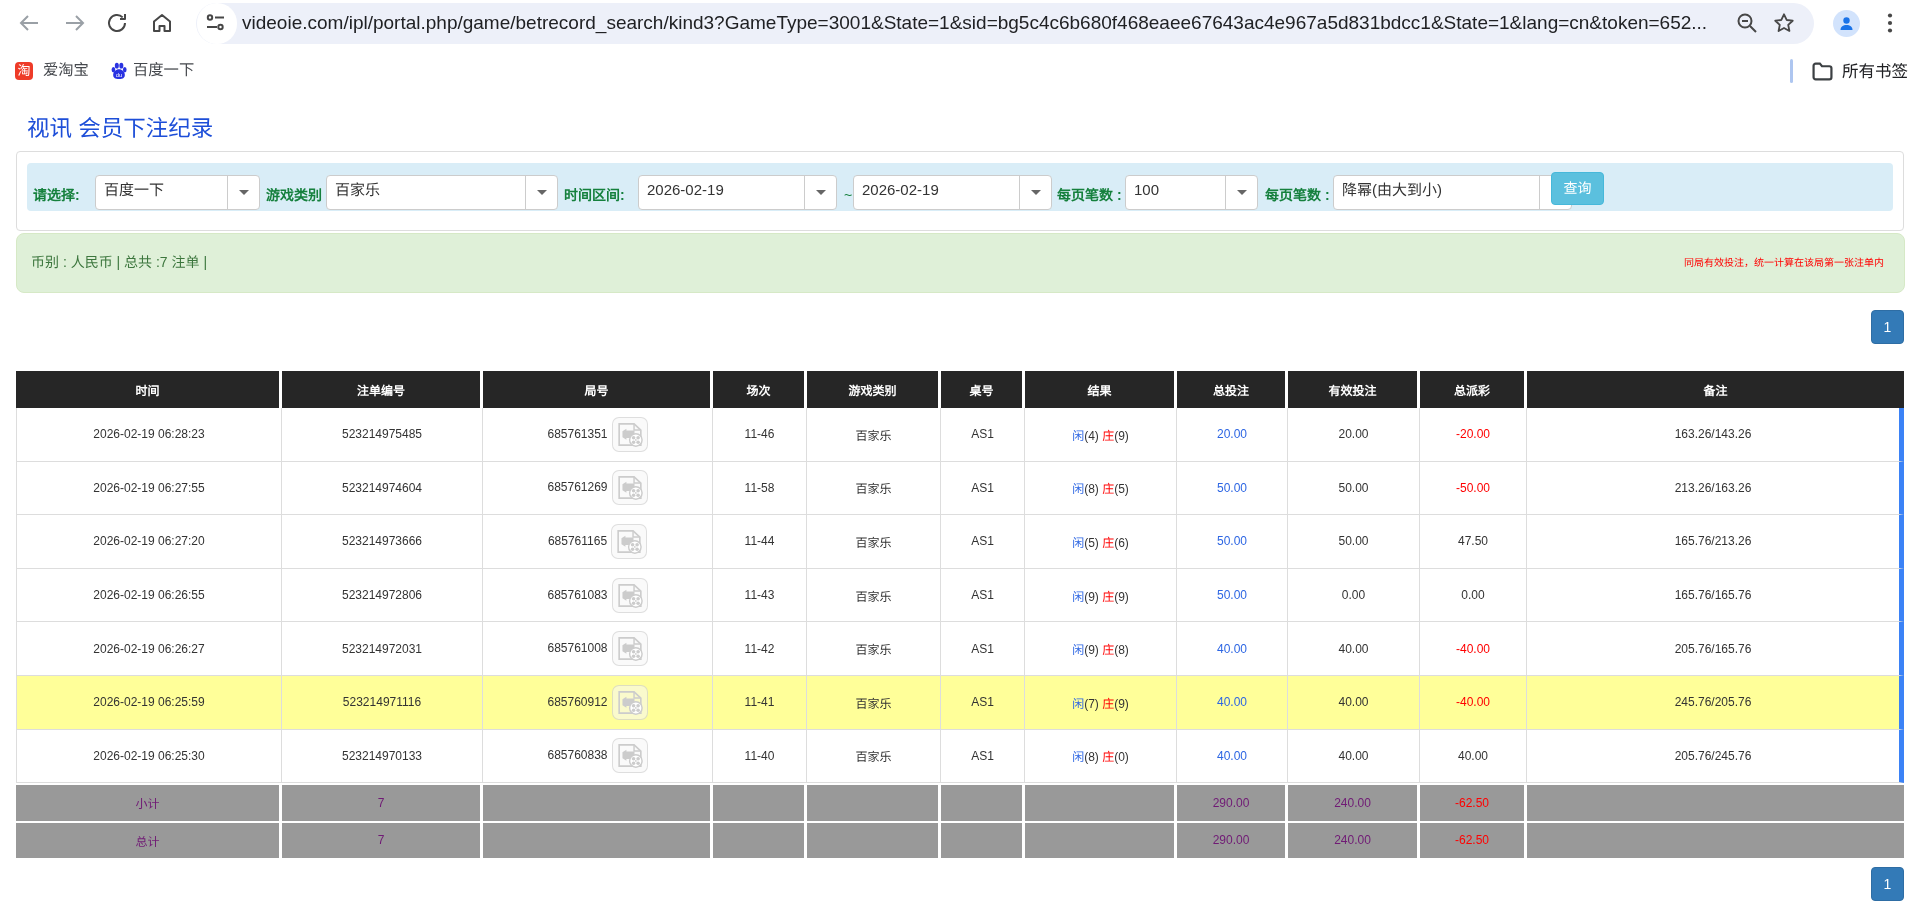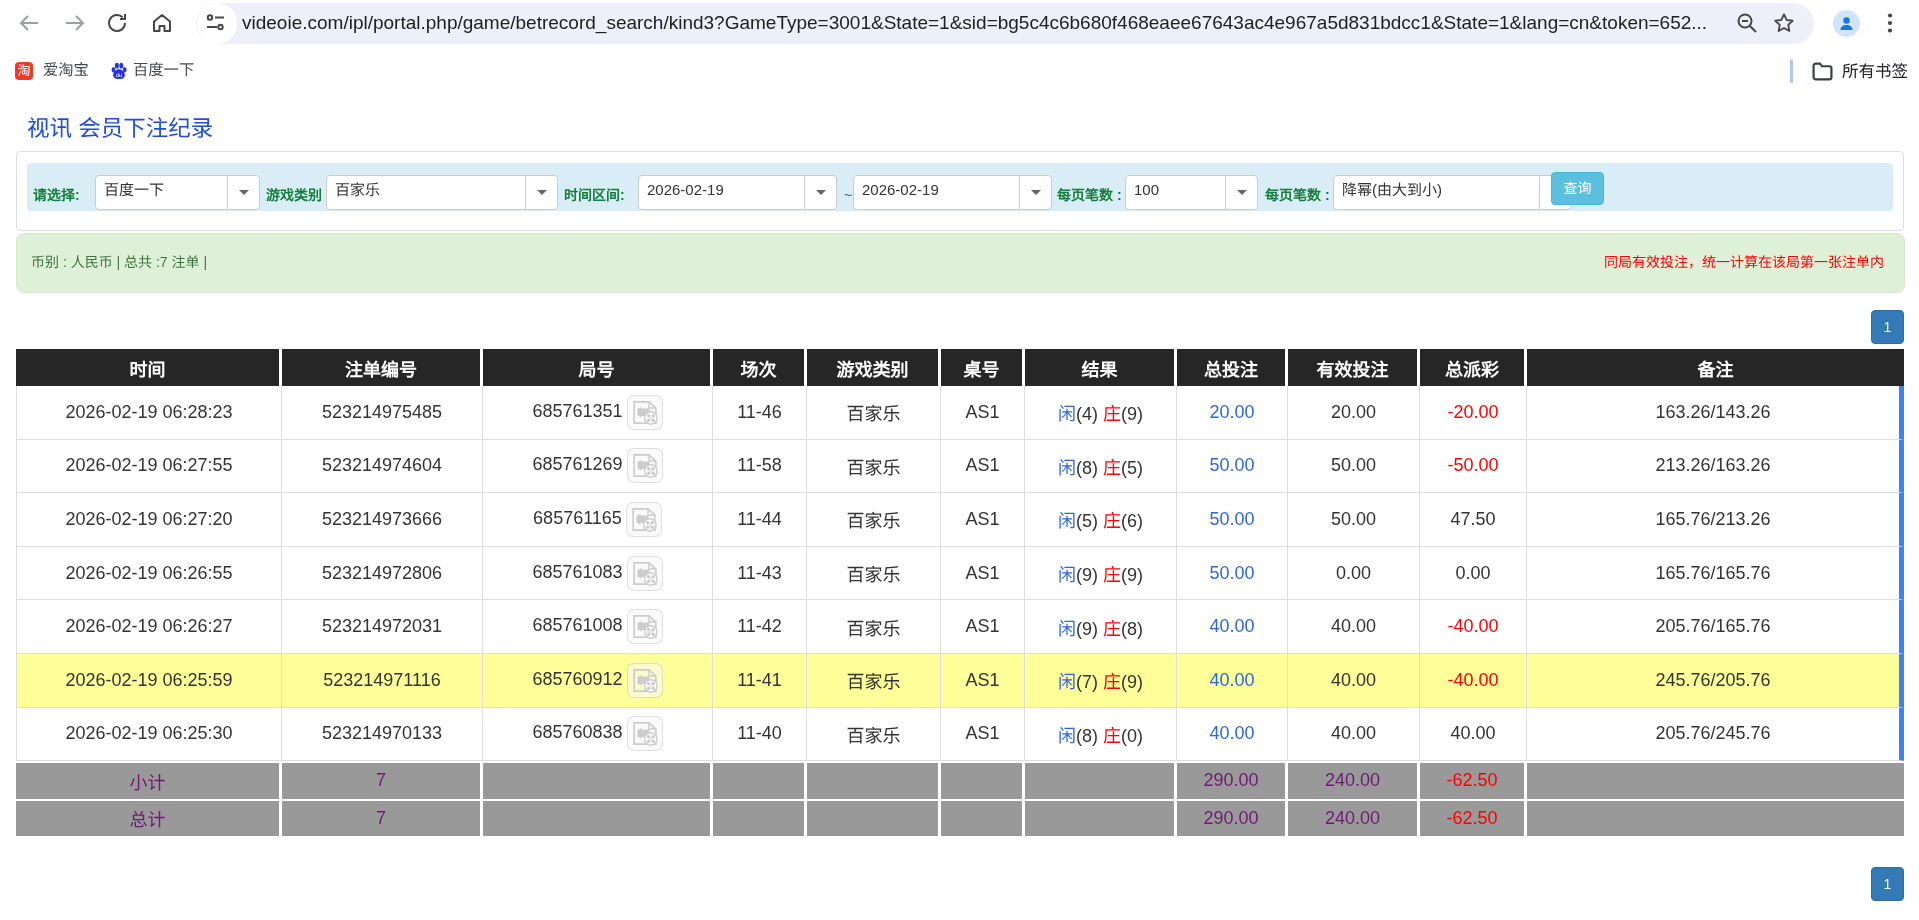--- a/index.html
+++ b/index.html
@@ -33,28 +33,28 @@
   .sel .arr:after { content:""; position:absolute; left:11px; top:14px; width:0; height:0;
     border-left:5px solid transparent; border-right:5px solid transparent; border-top:5px solid #666; }
   #btnquery { position:absolute; left:1524px; top:9px; width:53px; height:33px; background:#5bc0de;
     border:1px solid #46b8da; border-radius:4px; color:#fff; font-size:14px; text-align:center; line-height:31px; }
 
   #greenbar { position:absolute; left:16px; top:233px; width:1889px; height:60px;
     background:#dff0d8; border:1px solid #d6e9c6; border-radius:8px; }
   #greenbar .lft { position:absolute; left:14px; top:0; height:57px; line-height:57px;
     font-size:14px; color:#3c763d; }
   #greenbar .rgt { position:absolute; right:20px; top:0; height:57px; line-height:57px;
-    font-size:14px; color:#f00; }
+    font-size:10px; color:#f00; }
 
   .pagebtn { position:absolute; width:33px; height:34px; background:#337ab7; border:1px solid #2e6da4;
     border-radius:4px; color:#fff; font-size:14px; text-align:center; line-height:32px; }
 
   
-  #btable { position:absolute; left:16px; top:349px; border-collapse:separate; border-spacing:0;
-    table-layout:fixed; width:1888px; font-size:18px; color:#333; }
+  #btable { position:absolute; left:16px; top:371px; border-collapse:separate; border-spacing:0;
+    table-layout:fixed; width:1888px; font-size:12px; color:#333; }
   #btable th { background:#262626; color:#fff; font-weight:bold; height:37px;
     border-right:3px solid #fff; text-align:center; }
   #btable th:last-child { border-right:none; }
   #btable td { text-align:center; vertical-align:middle; }
   tr.drow td { height:53.6px; border-bottom:1px solid #ddd; border-right:1px solid #ddd; background:#fff; }
   tr.drow td:first-child { border-left:1px solid #ddd; }
   tr.drow td:last-child { border-right:5px solid #3b82f6; }
   tr.yrow td { background:#ffff99; }
   tr.srow td { background:#999; color:#701a75; height:37.5px; border-right:3px solid #fff;
     border-top:2px solid #fff; }

